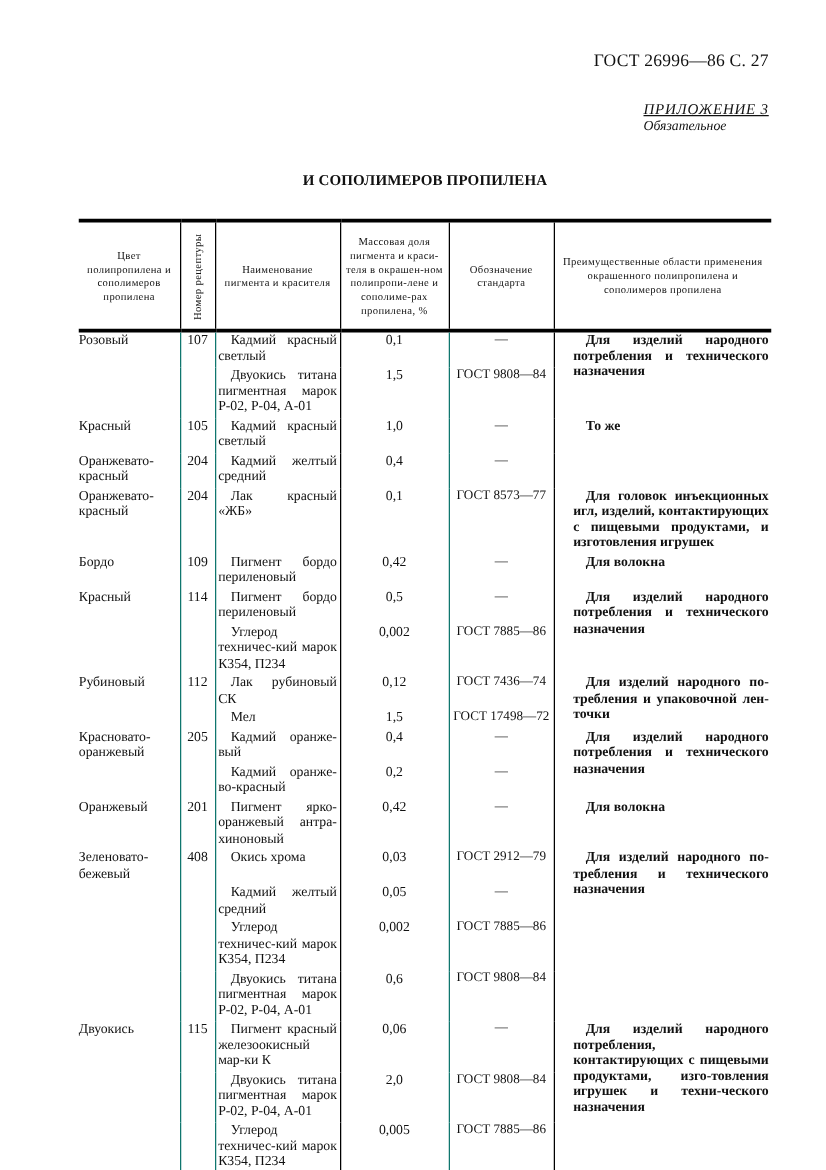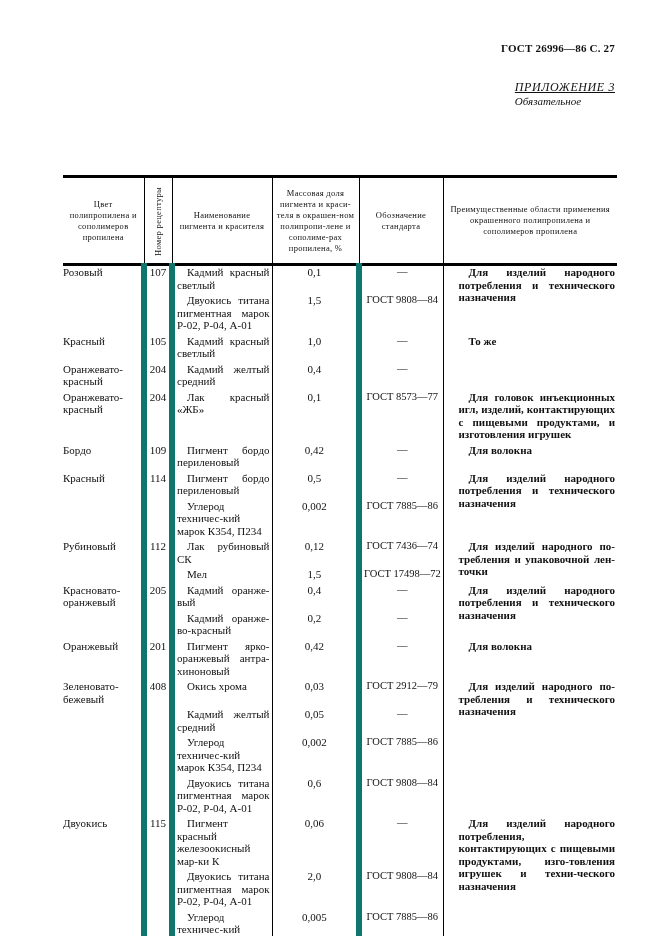--- a/index.html
+++ b/index.html
@@ -1,57 +1,58 @@
 <!DOCTYPE html>
 <html><head>
   <meta charset="utf-8">
   <style>
     html, body { margin:0; padding:0; background:#ffffff; }
     body { width:661px; height:936px; position:relative; overflow:hidden;
            font-family:"Liberation Serif","DejaVu Serif",serif; color:#111; }
-    .page-header { position:absolute; right:46px; top:42px; font-weight:bold; font-size:11px; letter-spacing:0.2px; }
+    .page-header { position:absolute; right:46px; top:42px; font-weight:normal; font-size:14px; letter-spacing:0.2px; }
     .appendix { position:absolute; right:46px; top:80px; text-align:left; font-style:italic; }
     .appendix .a1 { font-size:12px; letter-spacing:0.6px;text-decoration:underline; }
     .appendix .a2 { font-size:11px; }
     .title { position:absolute; left:63px; width:554px; top:138px; text-align:center; font-weight:bold; font-size:12px; line-height:13px; letter-spacing:0.1px; }
     table.main { position:absolute; left:63px; top:175px; width:554px; border-collapse:collapse; table-layout:fixed; font-size:11px; line-height:12.5px; }
     table.main col.c1 { width:81px; }
     table.main col.c2 { width:28px; }
     table.main col.c3 { width:100px; }
     table.main col.c4 { width:87px; }
     table.main col.c5 { width:84px; }
     table.main col.c6 { width:174px; }
     thead tr { height:88px; }
     thead th { font-weight:normal; font-size:8.5px; line-height:11px; letter-spacing:0.3px; vertical-align:middle;
                border-top:3px solid #000; border-bottom:3px solid #000; padding:2px 3px; }
     thead th + th { border-left:1px solid #000; }
     th.vert { padding:0; vertical-align:bottom; }
     th.vert span { display:inline-block; writing-mode:vertical-rl; transform:rotate(180deg); font-size:8.5px; padding:4px 0; }
     tbody td { vertical-align:top; padding:0 2px 3px 2px; }
-    tbody td.c2, tbody td.c3, tbody td.c5 { border-left:6px solid #0f766e;margin-left:23px; }
+    tbody td.c2, tbody td.c3, tbody td.c5 { border-left:1px solid #0f766e;margin-left:23px; }
     tbody td.c3 { border-right:1px solid #000; }
     tbody td.c5 { border-right:1px solid #000; }
     td.c1 { text-align:left; padding-left:0; }
     td.c2 { text-align:center; }
     td.c3 { text-align:justify; text-indent:10px; hyphens:manual; }
     td.c4 { text-align:center; }
     td.c5 { text-align:center; white-space:nowrap; font-size:10.5px; }
     td.c6 { text-align:justify; padding-left:15px; text-indent:10px;font-weight:bold; }
   </style>
 </head>
 <body>
 
 <div class="page-header">ГОСТ 26996—86 С. 27</div>
 
 <div class="appendix">
   <div class="a1">ПРИЛОЖЕНИЕ 3</div>
   <div class="a2">Обязательное</div>
 </div>
 
 <div class="title">
+  <div>И СОПОЛИМЕРОВ ПРОПИЛЕНА</div>
 </div>
 
 <table class="main">
   <colgroup>
     <col class="c1">
       <col class="c2">
       <col class="c3">
       <col class="c4">
       <col class="c5">
       <col class="c6">

